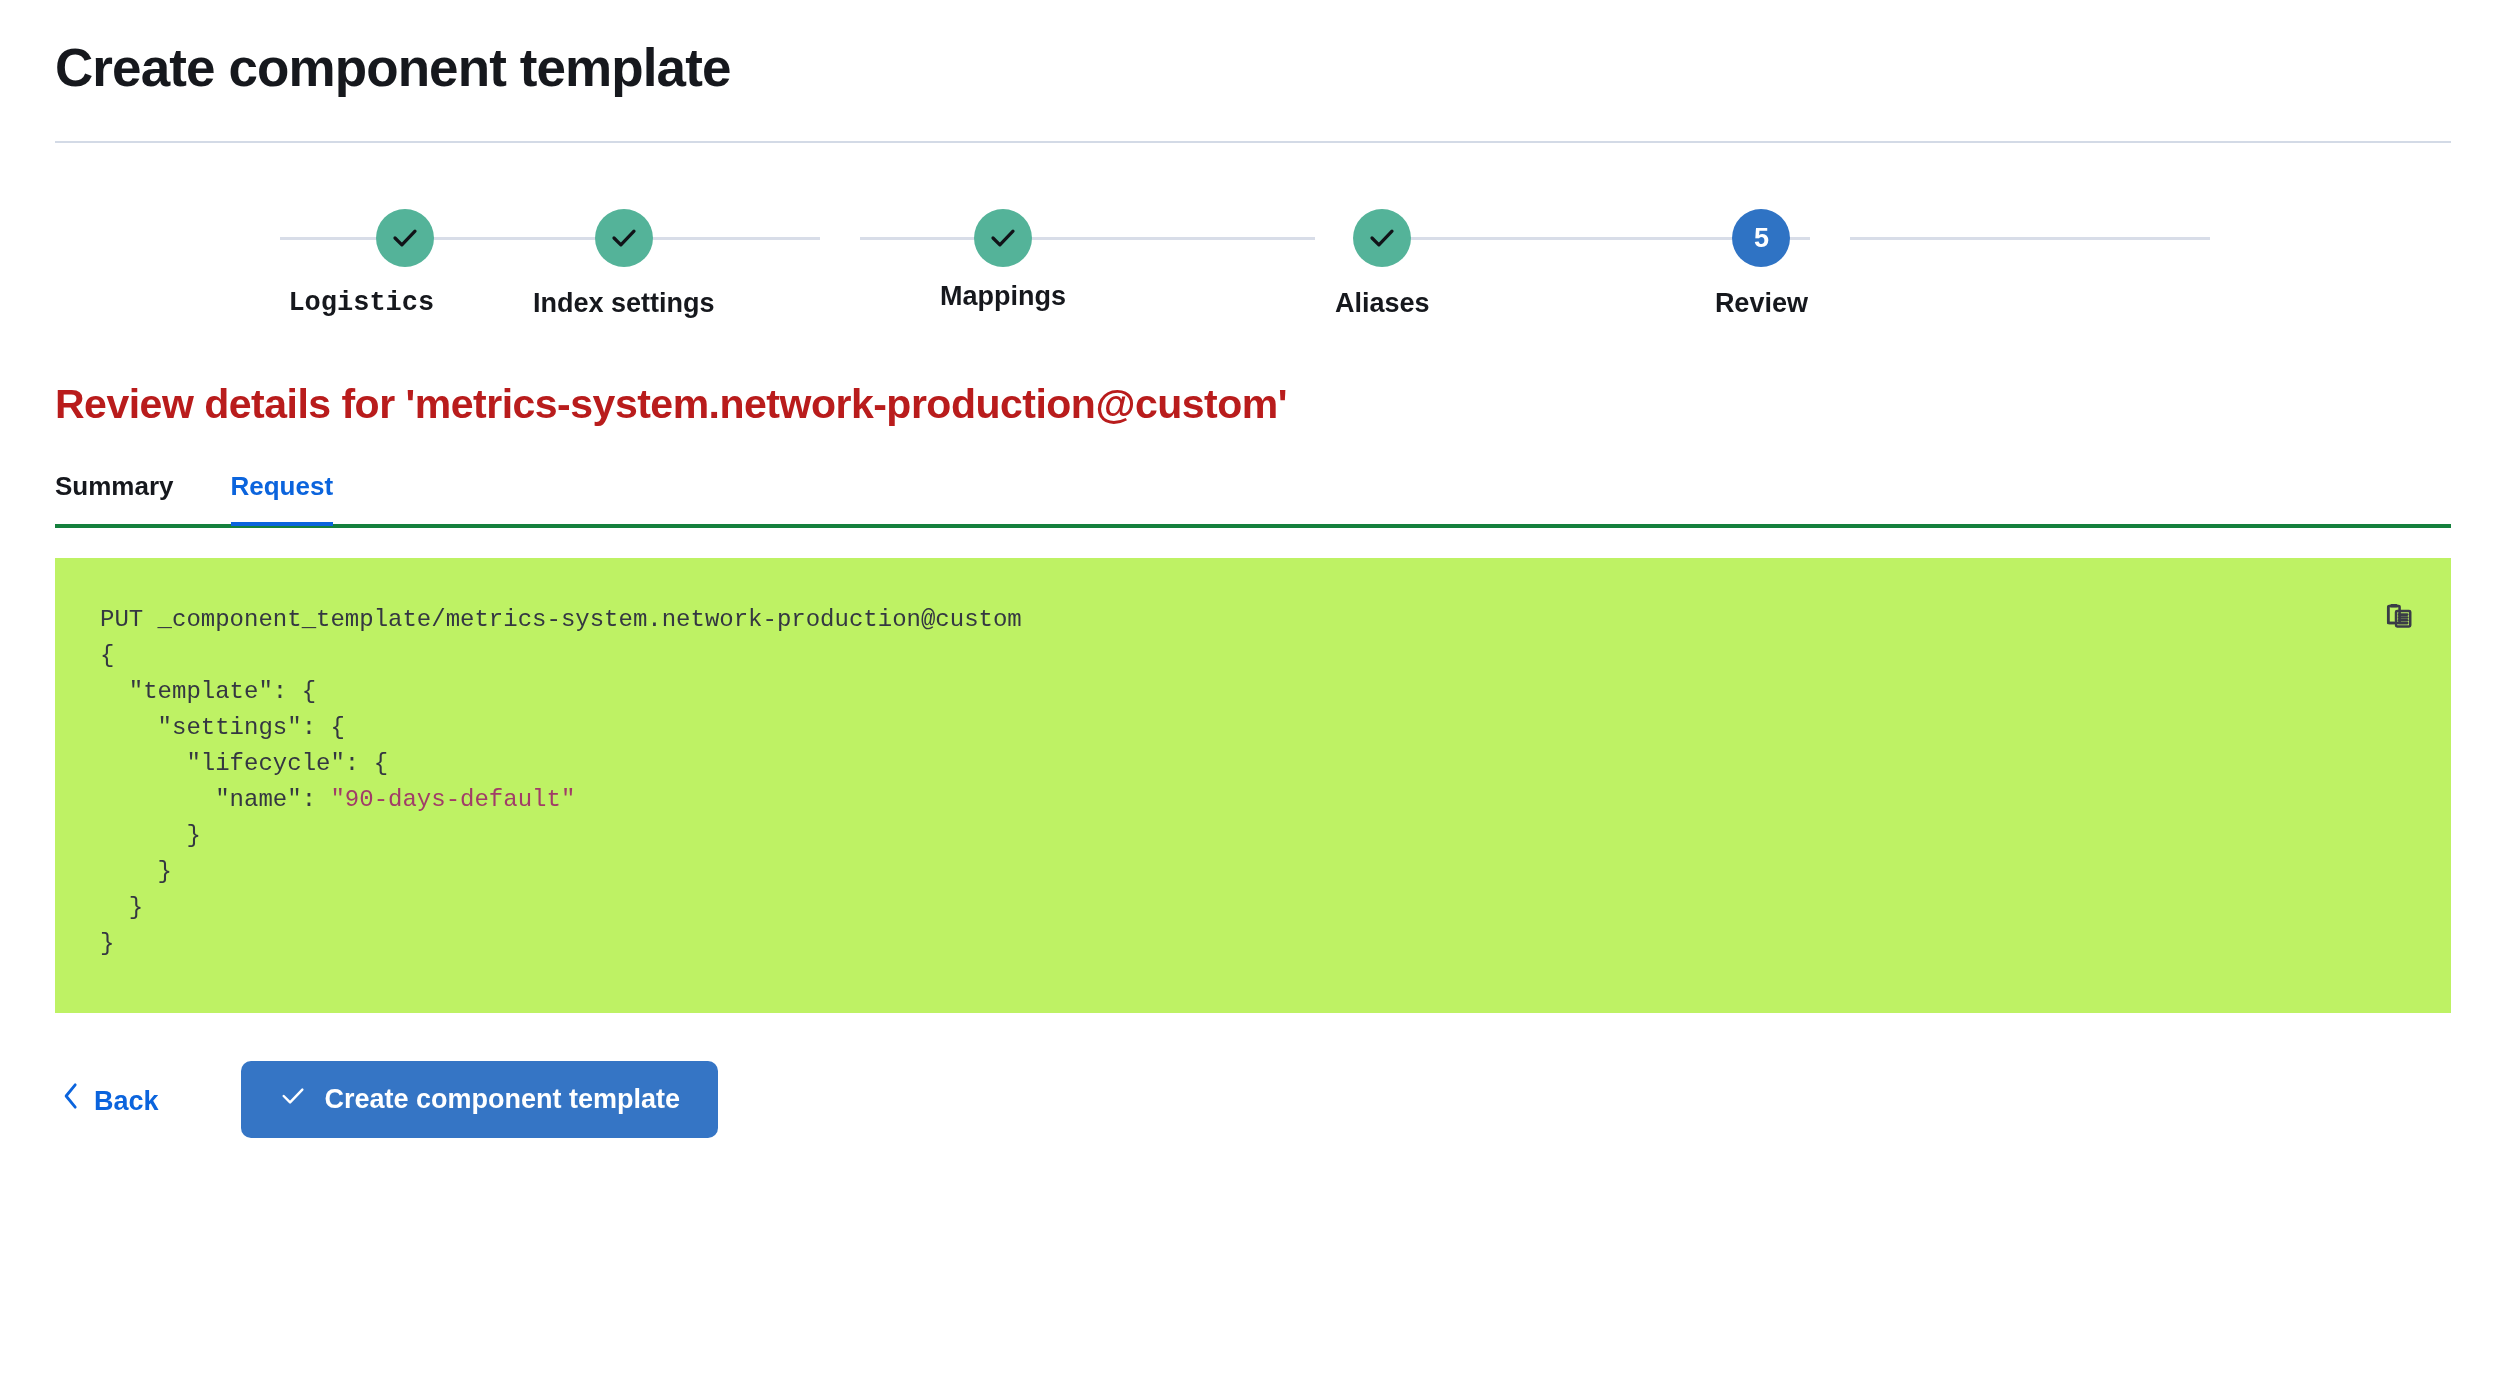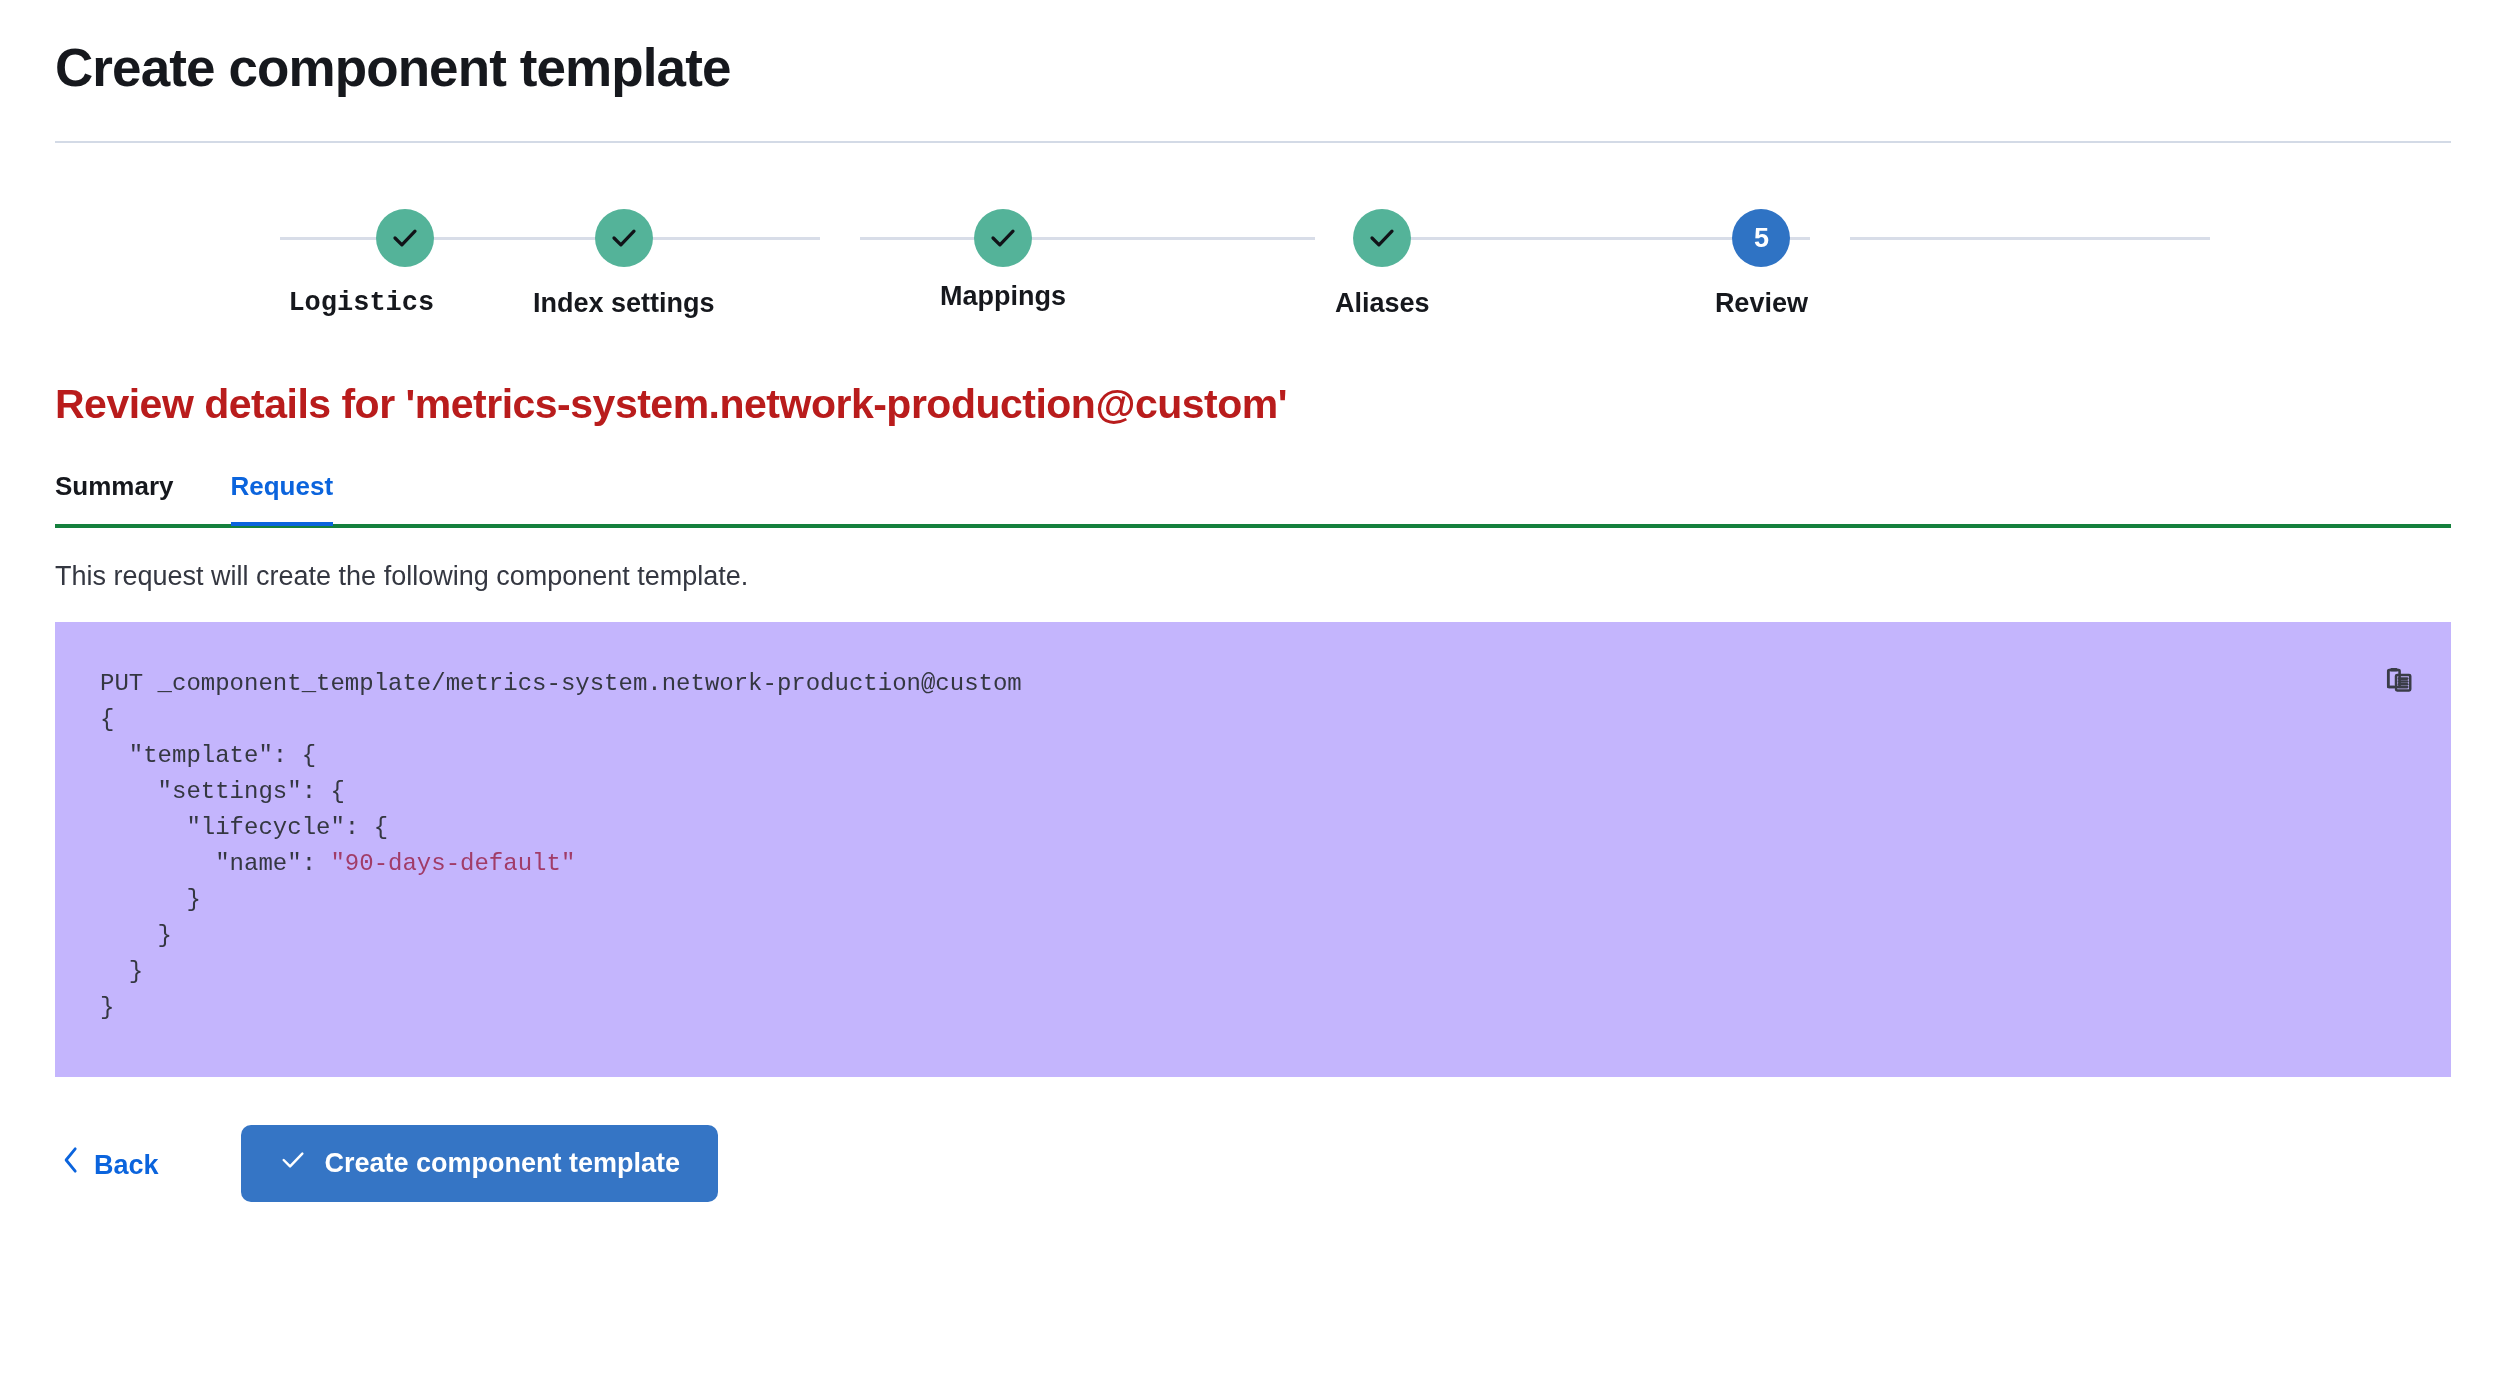--- a/index.html
+++ b/index.html
@@ -150,21 +150,21 @@
     margin: 0;
     padding-top: 33px;
   }
 
   
   .code-wrap {
     position: relative;
     margin-top: 30px;
     width: 2396px;
     height: 455px;
-    background: #c4b5fd;
+    background: #bef264;
     padding: 44px 0 0 45px;
   }
   pre.code {
     margin: 0;
     font-family: "Liberation Mono", "DejaVu Sans Mono", monospace;
     font-size: 24px;
     line-height: 36px;
     color: #343741;
     white-space: pre;
   }
@@ -289,21 +289,20 @@
     </div>
   </div>
 
   <h2 class="review-heading">Review details for 'metrics-system.network-production@custom'</h2>
 
   <div class="tabs">
     <button class="tab">Summary</button>
     <button class="tab active">Request</button>
   </div>
 
-  <p class="description">This request will create the following component template.</p>
 
   <div class="code-wrap">
     <pre class="code"><span>PUT _component_template/metrics-system.network-production@custom</span>
 <span>{</span>
 <span>  "template": {</span>
 <span>    "settings": {</span>
 <span>      "lifecycle": {</span>
 <span>        "name": </span><span class="code-str">"90-days-default"</span>
 <span>      }</span>
 <span>    }</span>

